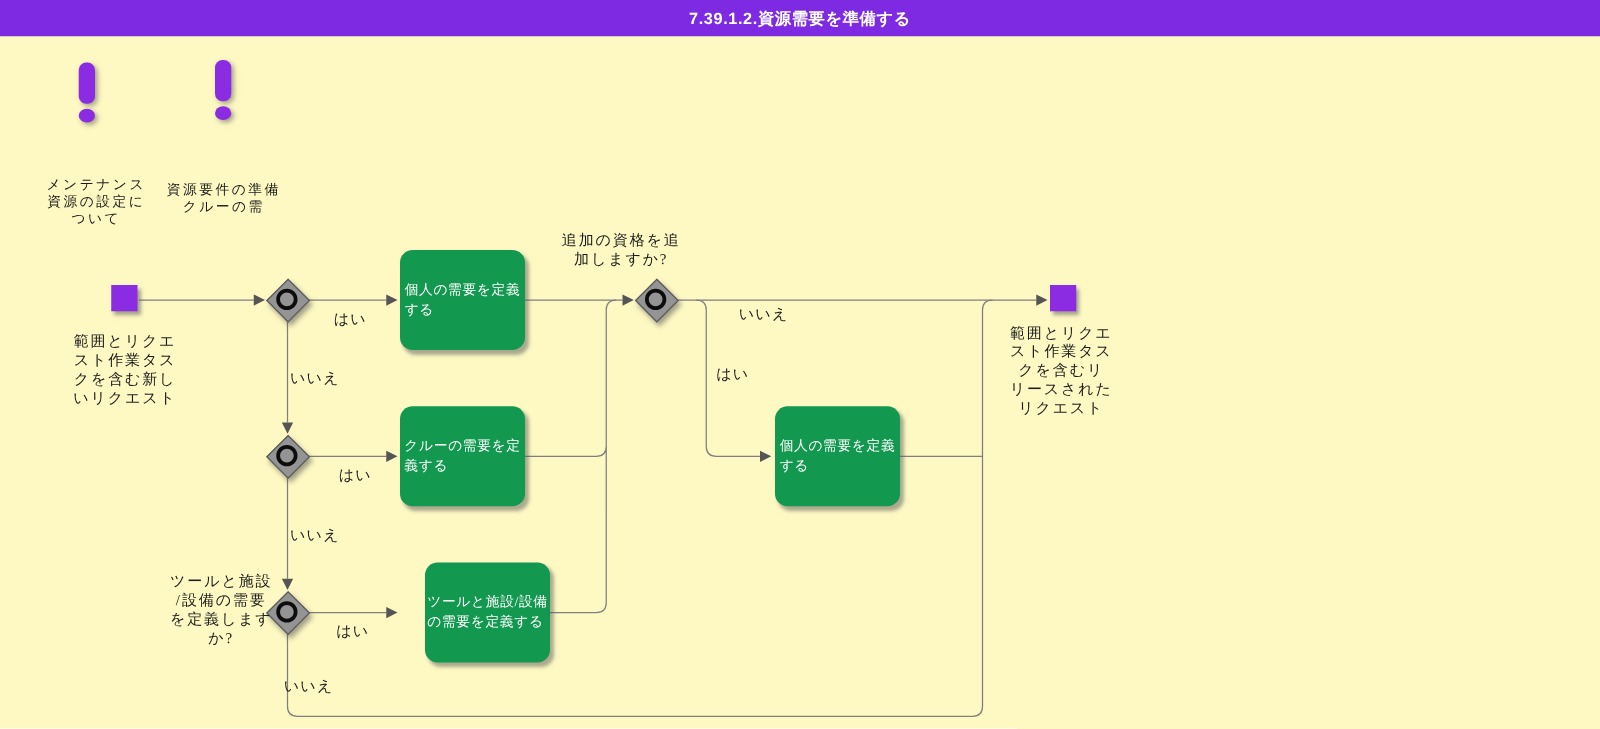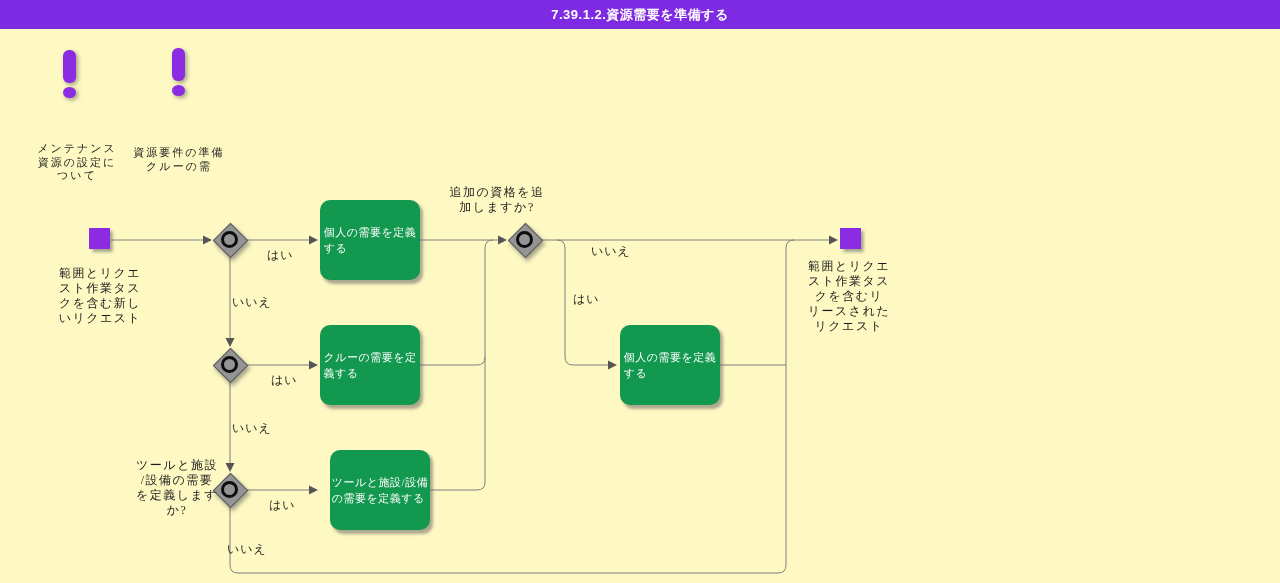--- a/index.html
+++ b/index.html
@@ -163,18 +163,18 @@
   </div>
   <div class="lbl" style="left:440px;top:185px;width:114px">追加の資格を追
 加しますか?</div>
   <div class="edge-lbl" style="left:591px;top:243px">いいえ</div>
   <div class="edge-lbl" style="left:573px;top:291px">はい</div>
 
   <div class="task" style="left:320px;top:200px">個人の需要を定義
 する</div>
   <div class="task" style="left:320px;top:325px">クルーの需要を定
 義する</div>
-  <div class="task" style="left:330px;top:450px">ツールと施設/設備
+  <div class="task" style="left:340px;top:450px">ツールと施設/設備
 の需要を定義する</div>
   <div class="task" style="left:620px;top:325px">個人の需要を定義
 する</div>
 
 </div>
 
 </body></html>

